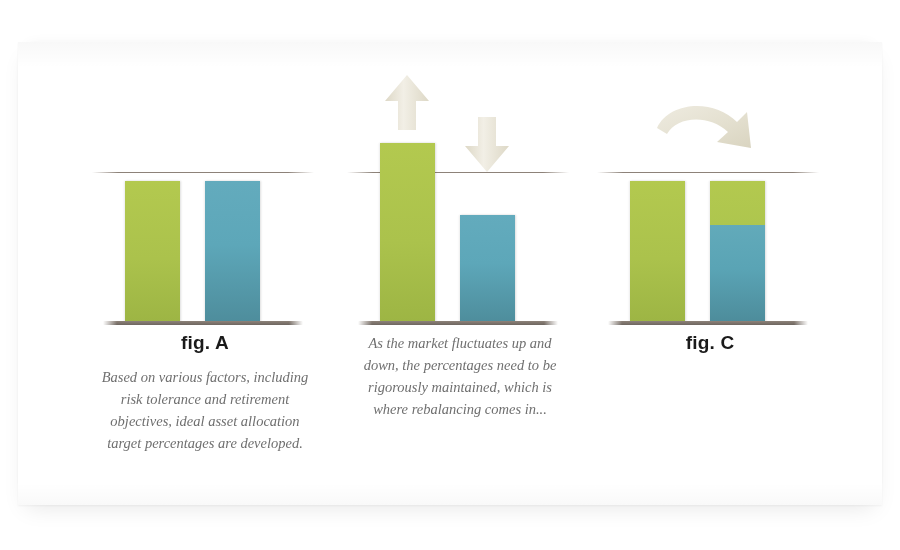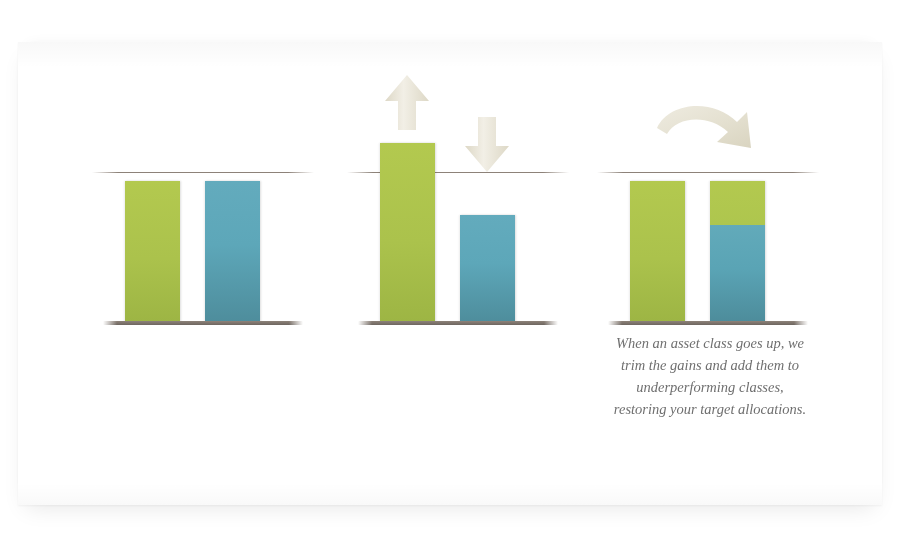--- a/index.html
+++ b/index.html
@@ -191,20 +191,27 @@
       <div class="targetline fadeends" style="top:112px;"></div>
 
       <div class="bar bar-green bar-left" style="height:141px;"></div>
       <div class="bar bar-blue bar-right" style="height:141px;"></div>
 
       <div class="baseline"></div>
       <div class="baseline-fade left"></div>
       <div class="baseline-fade right"></div>
     </div>
 
+    <div class="caption">
+      <div class="fig-title">fig. A</div>
+      <div class="fig-desc">Based on various factors, including
+risk tolerance and retirement
+objectives, ideal  asset allocation
+target percentages are developed.</div>
+    </div>
   </div>
 
   <div class="figure" id="figure-b">
     <div class="graphic">
 
       <div class="arrow-up" style="left:59px; top:14px;">
         <svg class="arrow-svg" width="46" height="56" viewBox="0 0 46 56">
           <defs>
             <linearGradient id="creamUp" x1="0" y1="0" x2="1" y2="0">
               <stop offset="0%" stop-color="#ddd8c6"></stop>
@@ -233,20 +240,24 @@
 
       <div class="bar bar-green bar-left" style="height:179px;"></div>
       <div class="bar bar-blue bar-right" style="height:107px;"></div>
 
       <div class="baseline"></div>
       <div class="baseline-fade left"></div>
       <div class="baseline-fade right"></div>
     </div>
 
     <div class="caption">
+      <div class="fig-desc">As the market fluctuates up and
+down, the percentages need to be
+rigorously maintained, which is
+where rebalancing comes in...</div>
     </div>
   </div>
 
   <div class="figure" id="figure-c">
     <div class="graphic">
 
       <div style="position:absolute; left:76px; top:40px; width:120px; height:64px;">
         <svg class="arrow-svg" width="120" height="64" viewBox="0 0 120 64">
           <defs>
             <linearGradient id="creamCurve" x1="0" y1="0" x2="1" y2="1">
@@ -273,20 +284,17 @@
         <div class="stack-seg-green" style="height:44px;"></div>
         <div class="stack-seg-blue" style="height:97px;"></div>
       </div>
 
       <div class="baseline"></div>
       <div class="baseline-fade left"></div>
       <div class="baseline-fade right"></div>
     </div>
 
     <div class="caption">
-      <div class="fig-desc">When an asset class goes up, we
-trim the gains and add them to
-underperforming classes,
-restoring your target allocations.</div>
+      <div class="fig-title">fig. C</div>
     </div>
   </div>
 
 </div>
 
 </body></html>

